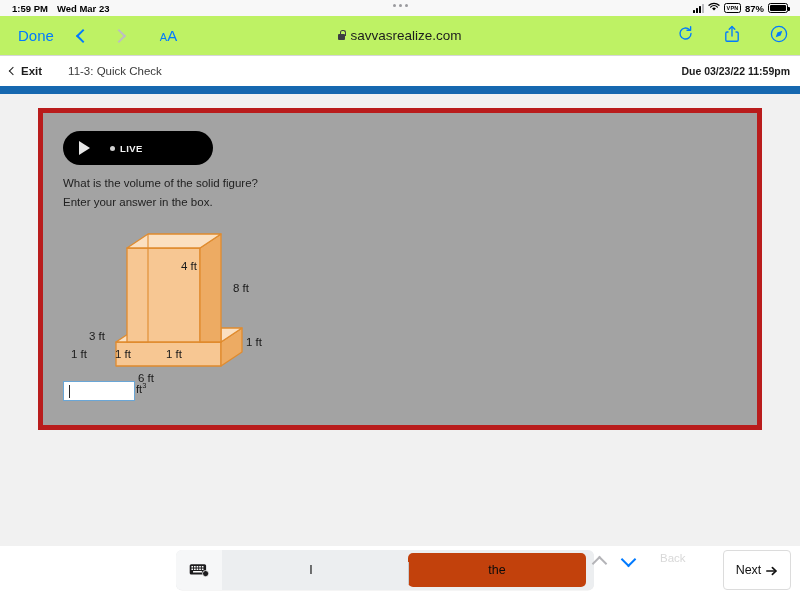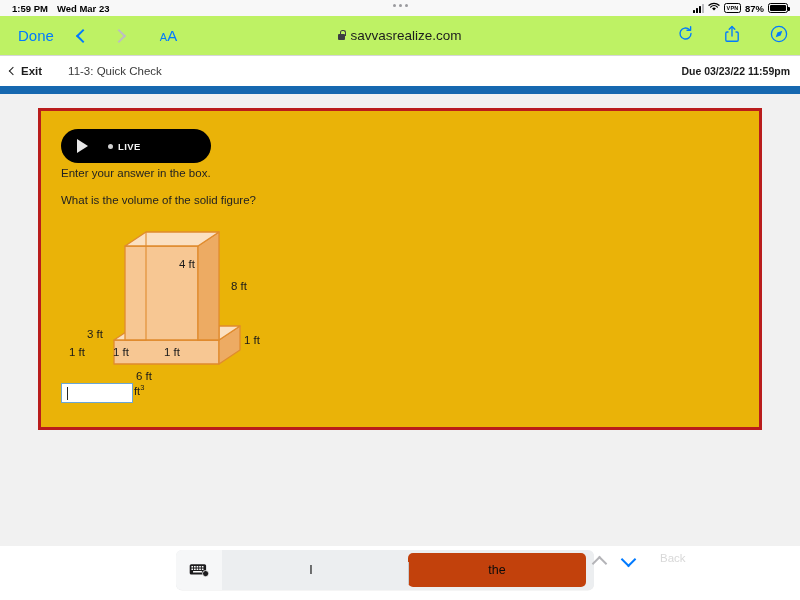--- a/index.html
+++ b/index.html
@@ -161,22 +161,22 @@
   .blue-bar { height: 8px; background: #1668b0; }
 
   
   .content {
     height: 452px;
     background: #f1f1f1;
     padding: 14px 38px 0 38px;
     overflow: hidden;
   }
   .card {
-    background: #eab308;
-    border: 3px solid #b91c1c;
+    background: #a3a3a3;
+    border: 5px solid #b91c1c;
     height: 322px;
     padding: 18px 20px;
     position: relative;
   }
 
   .live-pill {
     width: 150px; height: 34px;
     background: #000;
     border-radius: 18px;
     display: flex;
@@ -403,22 +403,22 @@
   <div class="card">
 
     <div class="live-pill">
       <span class="play-tri"></span>
       <span class="live-txt">
         <span class="live-dot"></span>
         <span class="live-label">LIVE</span>
       </span>
     </div>
 
+    <div class="q-text">What is the volume of the solid figure?</div>
     <div class="q-text" style="margin-top:2px">Enter your answer in the box.</div>
-    <div class="q-text">What is the volume of the solid figure?</div>
 
     <div class="figure-wrap">
       <svg width="200" height="175" viewBox="0 0 200 175">
 
         <polygon points="45,122 45,146 150,146 150,122" fill="#f7c793" stroke="#e08b2e" stroke-width="1.3" stroke-linejoin="round"></polygon>
 
         <polygon points="150,122 171,108 171,132 150,146" fill="#edab63" stroke="#e08b2e" stroke-width="1.3" stroke-linejoin="round"></polygon>
 
         <polygon points="45,122 66,108 98,108 77,122" fill="#fbe0c1" stroke="#e08b2e" stroke-width="1.3" stroke-linejoin="round"></polygon>
 
@@ -487,14 +487,23 @@
     </div>
     <div class="pred-slot">I</div>
     <div class="pred-slot raised">the</div>
   </div>
 
   <div class="arrow-group">
     <span class="vchev vchev-up"></span>
     <span class="vchev vchev-down"></span>
   </div>
 
+  <div class="next-btn">
+    <span>Next</span>
+    <span class="arrow-right">
+      <svg width="12" height="10" viewBox="0 0 12 10">
+        <path d="M0.8 5 L9.6 5" stroke="#111" stroke-width="1.7" stroke-linecap="round"></path>
+        <path d="M6.4 1.6 L10 5 L6.4 8.4" stroke="#111" stroke-width="1.7" fill="none" stroke-linecap="round" stroke-linejoin="round"></path>
+      </svg>
+    </span>
+  </div>
 
 </div>
 
 </body></html>

